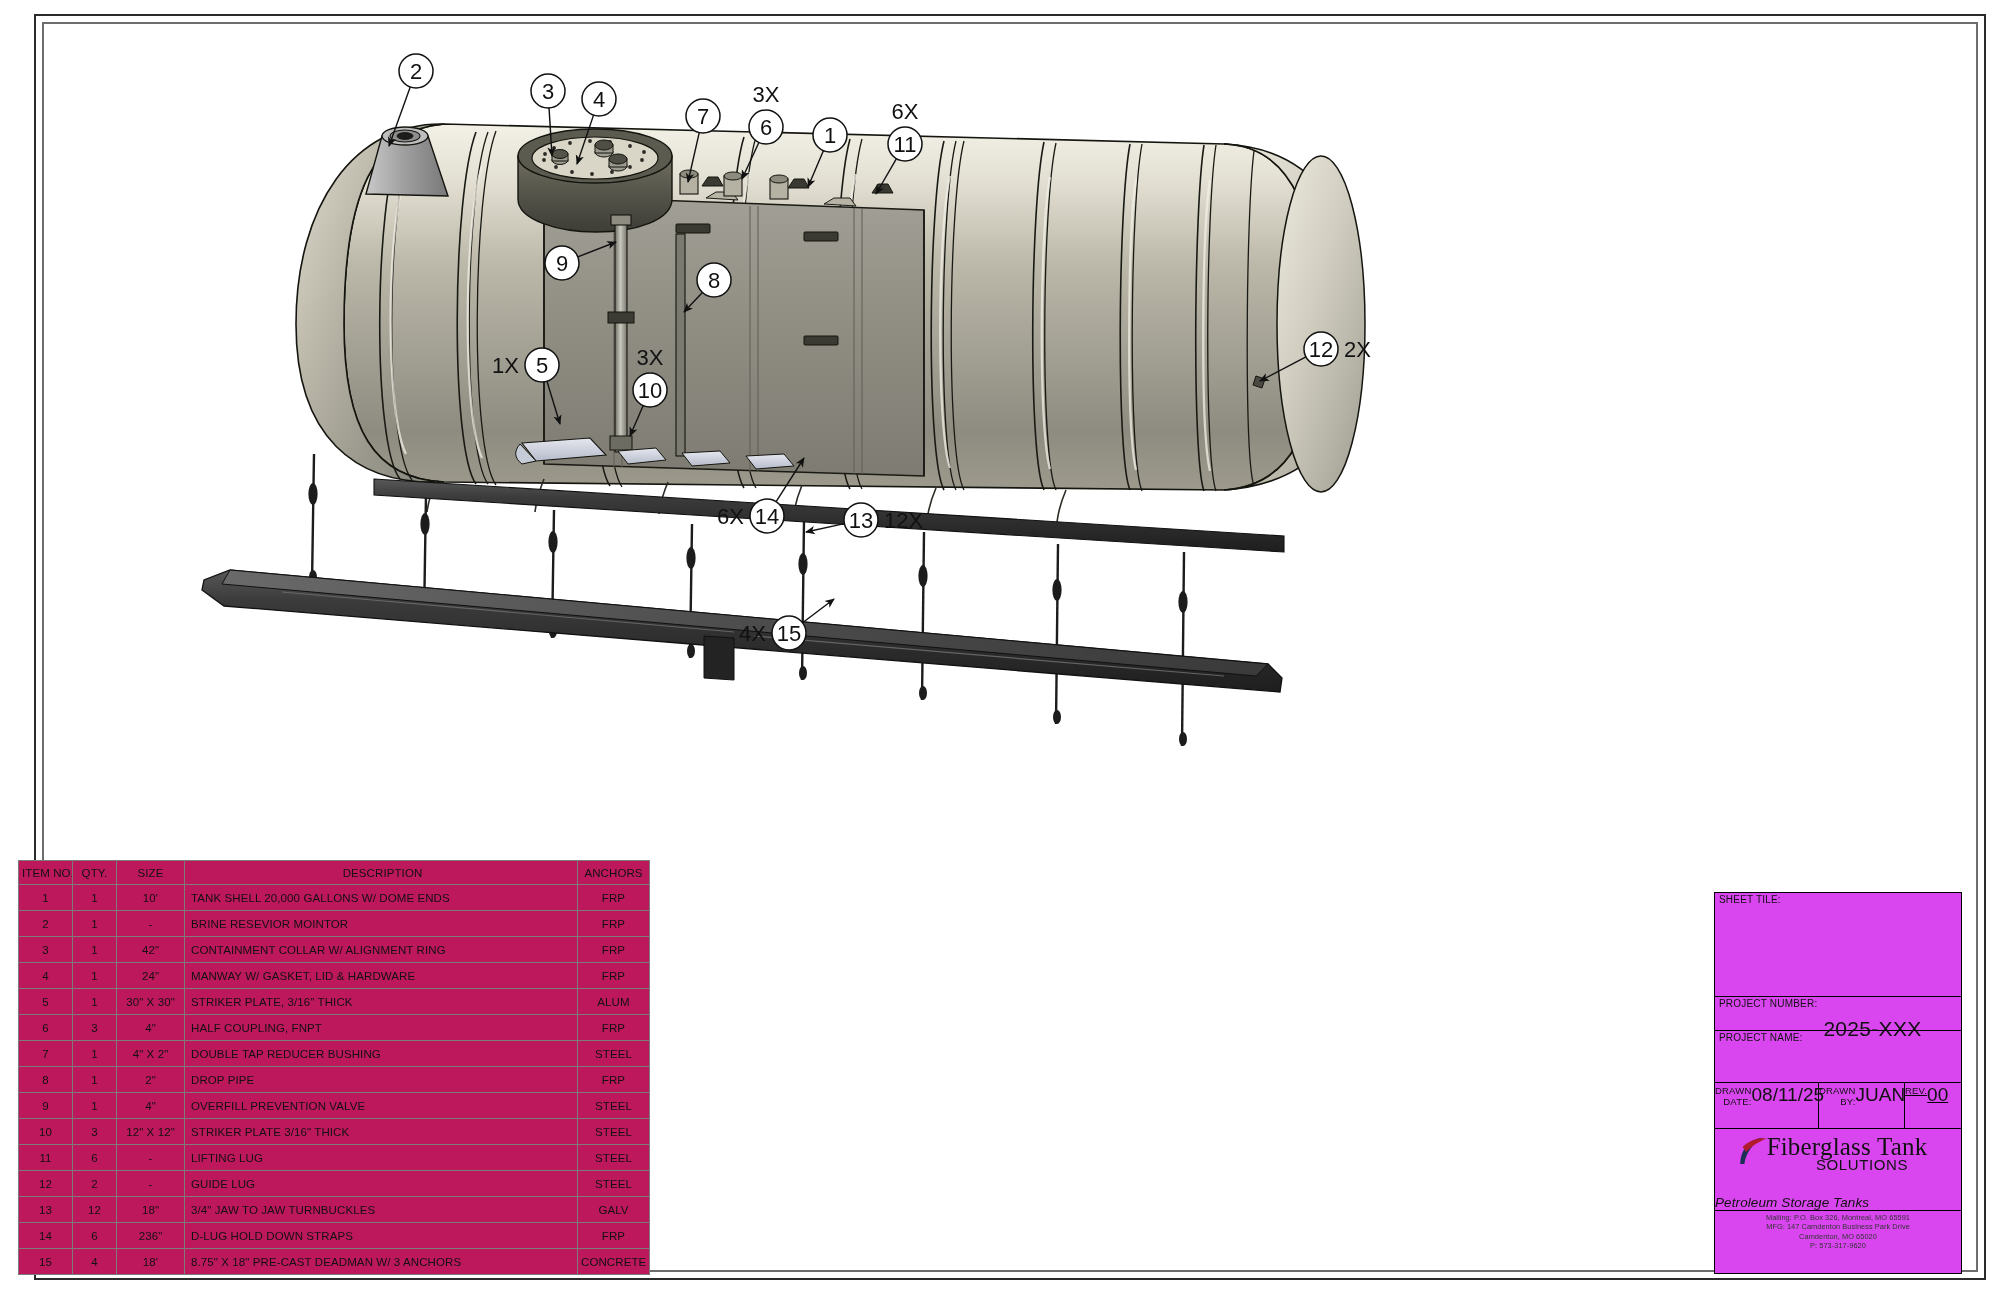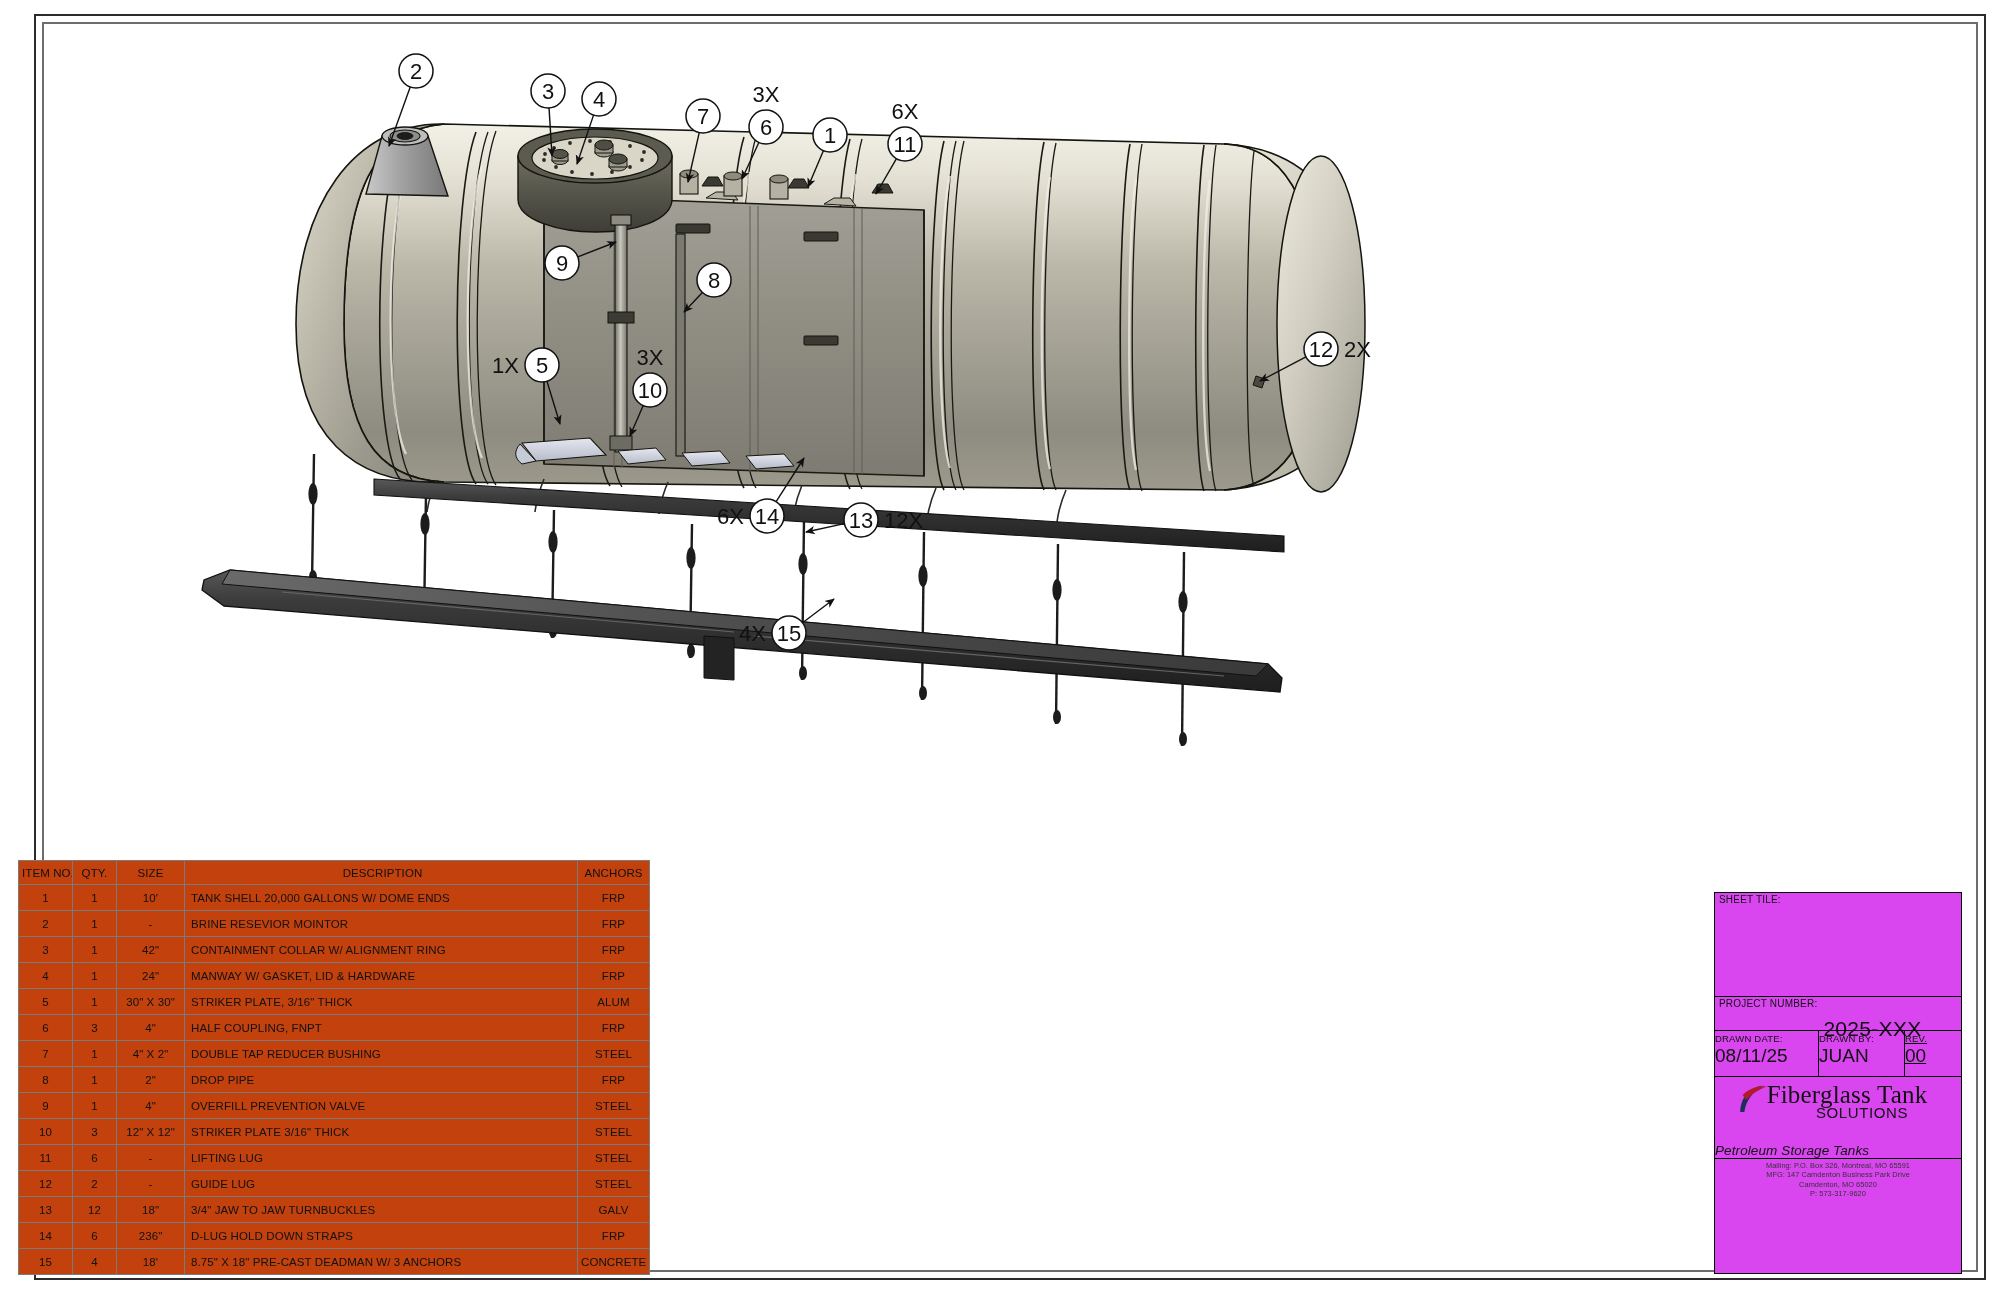--- a/index.html
+++ b/index.html
@@ -12,21 +12,21 @@
       border:2px solid #2b2b2b;box-sizing:border-box;}
   .border-inner{position:absolute;left:42px;top:22px;width:1936px;height:1250px;
       border:2px solid #6d6d6d;box-sizing:border-box;}
 
   
   #drawing{position:absolute;left:44px;top:24px;width:1932px;height:820px;}
   #drawing svg{position:absolute;left:0;top:0;}
 
   
   #bom{position:absolute;left:18px;top:860px;width:632px;border-collapse:collapse;
-       table-layout:fixed;background:#c2410c;}
+       table-layout:fixed;background:#be185d;}
   #bom th,#bom td{border:1px solid #7b7b7b;color:#111;font-size:11.5px;
        font-family:"Liberation Sans",sans-serif;height:25px;padding:0 3px;
        text-align:center;white-space:nowrap;overflow:hidden;letter-spacing:.1px;}
   #bom th{font-size:11.5px;font-weight:400;height:23px;}
   #bom td.desc,#bom th.desc{text-align:left;padding-left:6px;}
   .w-item{width:54px;} .w-qty{width:44px;} .w-size{width:68px;} .w-mat{width:72px;}
 
   
   #titleblock{position:absolute;left:1714px;top:892px;width:248px;height:382px;
       border:1.6px solid #000;box-sizing:border-box;background:#d946ef;}
@@ -35,22 +35,22 @@
       font-family:"Liberation Sans",sans-serif;line-height:11px;}
   .tb-sheet{height:104px;}
   .sheet-title{text-align:center;font-size:22px;color:#111;line-height:26px;
       margin-top:1px;letter-spacing:.3px;}
   .sheet-title .l2{font-size:20px;display:block;}
   .sheet-title .l3{font-size:20px;display:block;}
   .tb-pnum{height:34px;display:flex;align-items:flex-start;}
   .pnum-val{font-size:21px;color:#111;margin-left:6px;margin-top:20px;letter-spacing:.3px;text-align:right;}
   .tb-pname{height:52px;}
   .tb-meta{height:46px;display:flex;}
-  .meta-cell{border-right:1.6px solid #000;box-sizing:border-box;text-align:left;
-      display:flex;flex-direction:column;justify-content:flex-start;}
+  .meta-cell{border-right:1.6px solid #000;box-sizing:border-box;text-align:right;
+      display:flex;flex-direction:row;justify-content:flex-start;}
   .meta-cell:last-child{border-right:none;}
   .meta-lbl{font-size:9.5px;color:#111;padding-top:2px;letter-spacing:.2px;}
   .meta-val{font-size:19px;color:#111;line-height:22px;margin-top:1px;}
   .c-date{width:104px;} .c-by{width:86px;} .c-rev{width:54px;text-decoration:underline;}
   .tb-logo{height:104px;position:relative;padding-top:4px;}
   .logo-wrap{position:relative;height:62px;}
   .logo-mark{position:absolute;left:20px;top:2px;width:34px;height:34px;}
   .logo-name{text-align:center;font-family:"Liberation Serif",serif;font-size:25px;
       color:#111;letter-spacing:.2px;line-height:27px;padding-left:18px;}
   .logo-sol{text-align:center;font-size:15px;color:#111;letter-spacing:.6px;
@@ -565,20 +565,24 @@
 
     <div class="tb-row tb-sheet">
       <div class="tb-lbl">SHEET TILE:</div>
     </div>
 
     <div class="tb-row tb-pnum">
       <div class="tb-lbl">PROJECT NUMBER:</div>
       <div class="pnum-val">2025-XXX</div>
     </div>
 
+    <div class="tb-row tb-pname">
+      <div class="tb-lbl">PROJECT NAME:</div>
+      <div class="tb-lbl" style="font-size:16px;padding-top:4px"></div>
+    </div>
 
     <div class="tb-row tb-meta">
       <div class="meta-cell c-date">
         <div class="meta-lbl">DRAWN DATE:</div>
         <div class="meta-val">08/11/25</div>
       </div>
       <div class="meta-cell c-by">
         <div class="meta-lbl">DRAWN BY:</div>
         <div class="meta-val">JUAN</div>
       </div>

